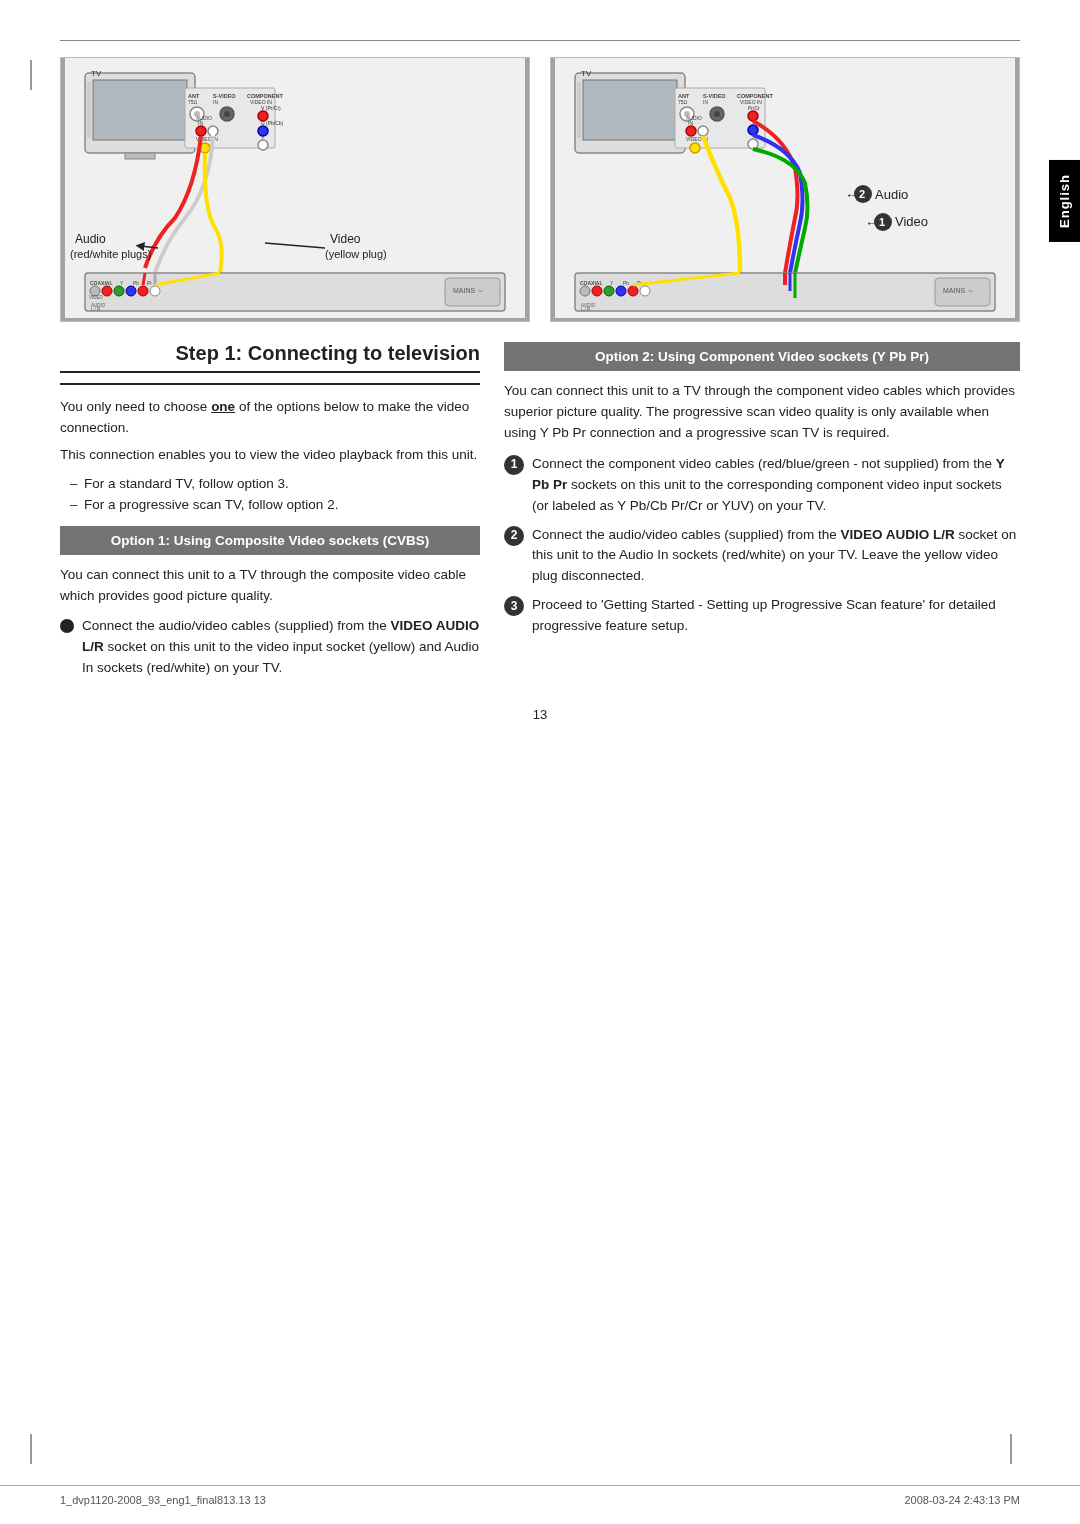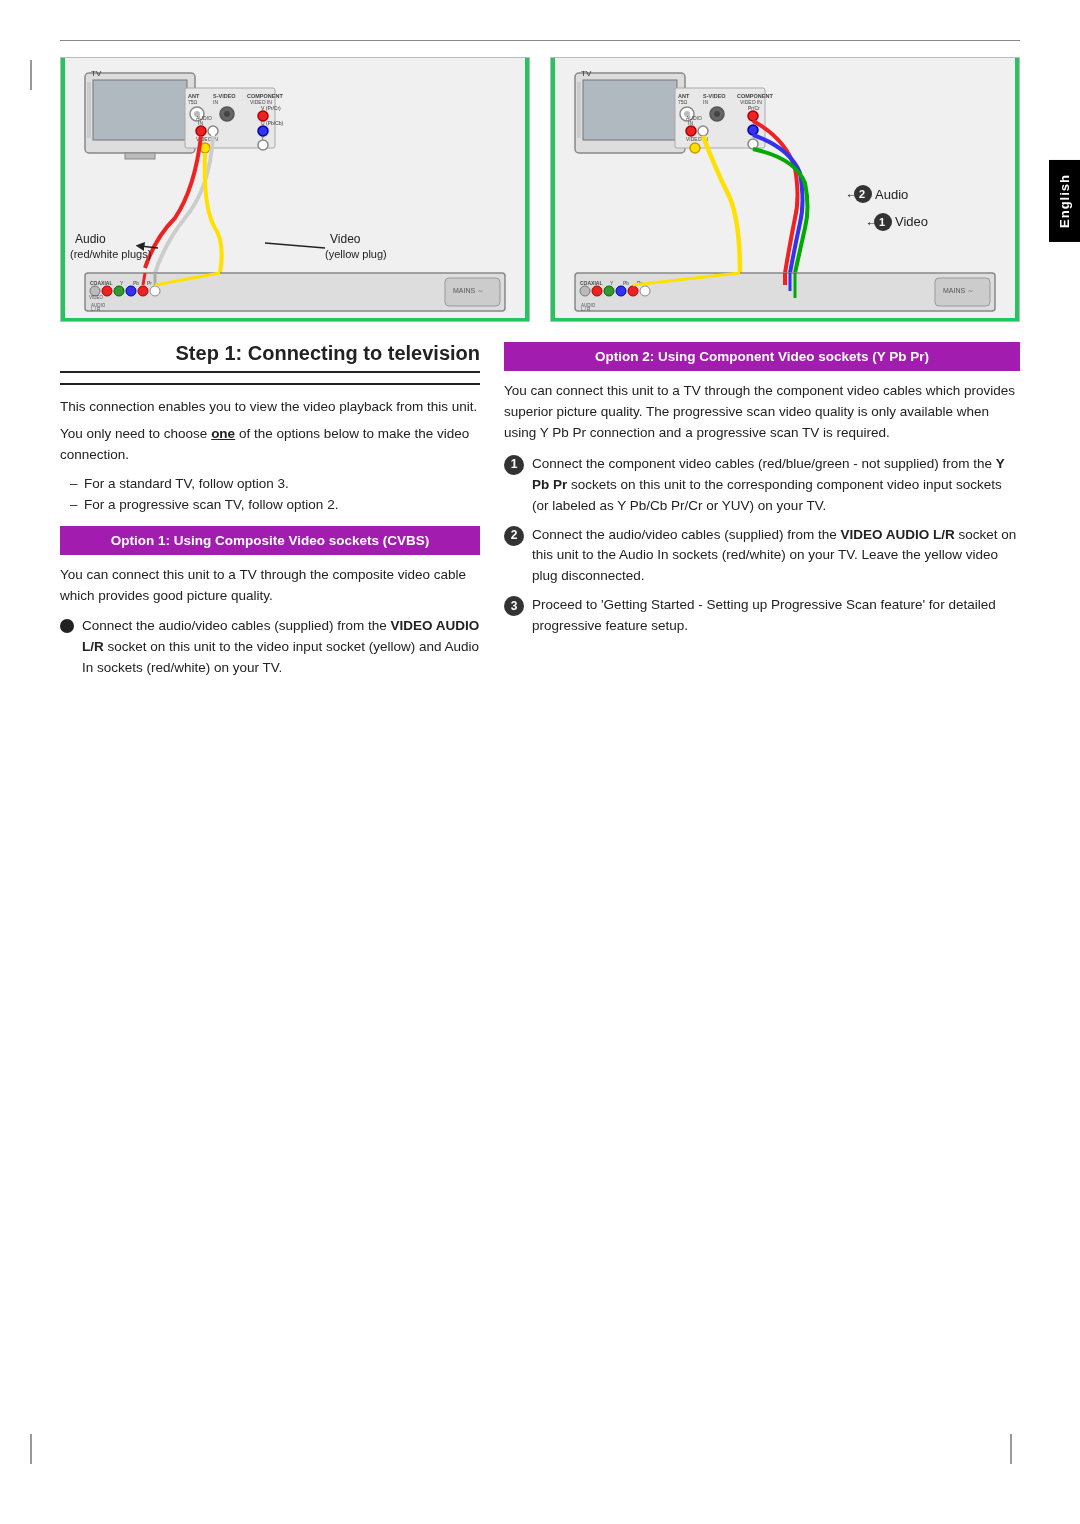--- a/index.html
+++ b/index.html
@@ -57,21 +57,21 @@
     
     .diagrams-row {
       display: flex;
       gap: 20px;
       margin-bottom: 20px;
     }
 
     .diagram-box {
       flex: 1;
       border: 1px solid #bbb;
-      background: #22c55e;
+      background: #a3a3a3;
       min-height: 260px;
       position: relative;
       overflow: hidden;
     }
 
     
     .diagram-svg {
       width: 100%;
       height: 260px;
     }
@@ -131,21 +131,21 @@
     }
 
     .bullet-list li::before {
       content: "–";
       position: absolute;
       left: 0;
     }
 
     
     .option-box {
-      background: #a21caf;
+      background: #737373;
       color: #fff;
       font-size: 13.5px;
       font-weight: bold;
       text-align: center;
       padding: 7px 10px;
       margin-bottom: 10px;
     }
 
     .body-text-block {
       font-size: 13.5px;
@@ -447,24 +447,24 @@
 
   <div class="content-row">
 
     <div class="left-col">
 
       <div class="step-heading">
         <span>Step 1:  Connecting to television</span>
       </div>
       <hr class="step-heading-rule">
 
-      <p class="body-text">This connection enables you to view the video playback from this unit.</p>
       <p class="body-text">
         You only need to choose <u>one</u> of the options below to make the video connection.
       </p>
+      <p class="body-text">This connection enables you to view the video playback from this unit.</p>
 
       <ul class="bullet-list">
         <li>For a standard TV, follow option 3.</li>
         <li>For a progressive scan TV, follow option 2.</li>
       </ul>
 
       <div class="option-box">
         <span>Option 1:  Using Composite Video sockets (CVBS)</span>
       </div>
 
@@ -505,15 +505,20 @@
         <div class="num-circle">3</div>
         <div>
           Proceed to 'Getting Started - Setting up Progressive Scan feature' for detailed progressive feature setup.
         </div>
       </div>
 
     </div>
 
   </div>
 
-
+  <div class="page-number">13</div>
+
+  <div class="footer">
+    <span>1_dvp1120-2008_93_eng1_final813.13  13</span>
+    <span>2008-03-24  2:43:13 PM</span>
+  </div>
 
 </div>
 
 </body></html>

